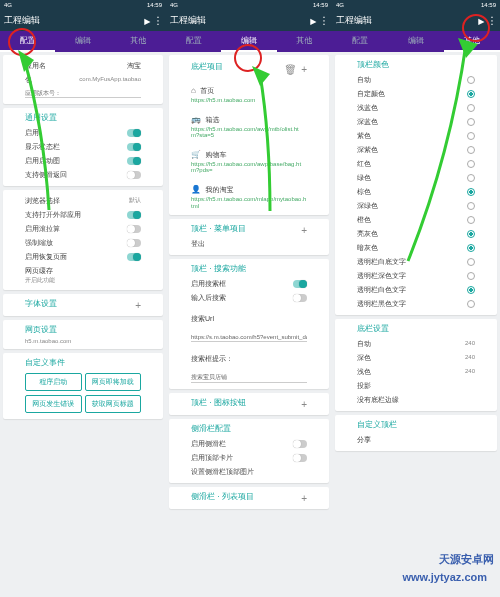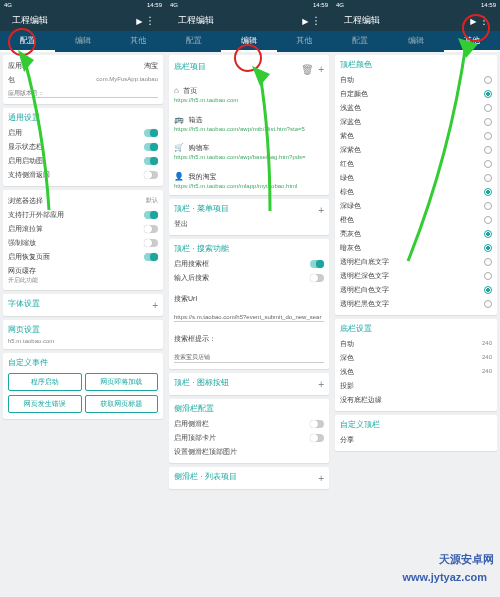--- a/index.html
+++ b/index.html
@@ -2,28 +2,28 @@
 <html><head>
 <meta charset="utf-8">
 <style>
 *{box-sizing:border-box;margin:0;padding:0;font-family:-apple-system,sans-serif}
 body{background:#eef0f2;width:500px;height:597px;overflow:hidden;position:relative}
 .pane{position:absolute;top:0;bottom:0;background:#eef0f2;overflow:hidden}
 .p1{left:0;width:166px}
 .p2{left:166px;width:166px}
 .p3{left:332px;width:168px}
 .statusbar{height:10px;background:#1d3a49;color:#fff;font-size:6px;display:flex;justify-content:space-between;align-items:center;padding:0 4px}
-.appbar{background:#1d3a49;color:#fff;padding:4px 12px;display:flex;justify-content:space-between;align-items:center;font-size:9px}
+.appbar{background:#1d3a49;color:#fff;padding:4px 4px;display:flex;justify-content:space-between;align-items:center;font-size:9px}
 .appbar .play{font-size:8px}
 .appbar .more{font-size:10px;letter-spacing:-1px}
-.tabs{background:#0c4a6e;display:flex;color:#9db0ba;font-size:8px}
+.tabs{background:#4c1d95;display:flex;color:#9db0ba;font-size:8px}
 .tab{flex:1;text-align:center;padding:4px 0;border-bottom:2px solid transparent}
 .tab.active{color:#fff;border-bottom-color:#fff}
 .content{padding:3px;overflow-y:auto;height:calc(100% - 38px)}
-.card{background:#fff;border-radius:2px;margin-bottom:4px;padding:4px 5px;box-shadow:0 1px 1px rgba(0,0,0,.08)}
+.card{background:#fff;border-radius:2px;margin-bottom:4px;padding:4px 22px;box-shadow:0 1px 1px rgba(0,0,0,.08)}
 .sec-title{color:#1aa7a0;font-size:8px;margin-bottom:3px}
 .row{display:flex;justify-content:space-between;align-items:center;padding:2px 0;font-size:7px;color:#444}
 .row .lbl{flex:1}
 .toggle{width:14px;height:8px;border-radius:4px;background:#ccc;position:relative}
 .toggle.on{background:#8ed6d2}
 .toggle::after{content:"";position:absolute;width:8px;height:8px;border-radius:50%;background:#fff;top:0;left:0;box-shadow:0 0 1px rgba(0,0,0,.3)}
 .toggle.on::after{left:6px;background:#1aa7a0}
 .input{border:none;border-bottom:1px solid #ccc;font-size:6px;width:100%;color:#666;padding:1px 0}
 .radio{width:8px;height:8px;border:1px solid #aaa;border-radius:50%}
 .radio.on{border-color:#1aa7a0;background:radial-gradient(circle,#1aa7a0 40%,transparent 45%)}

